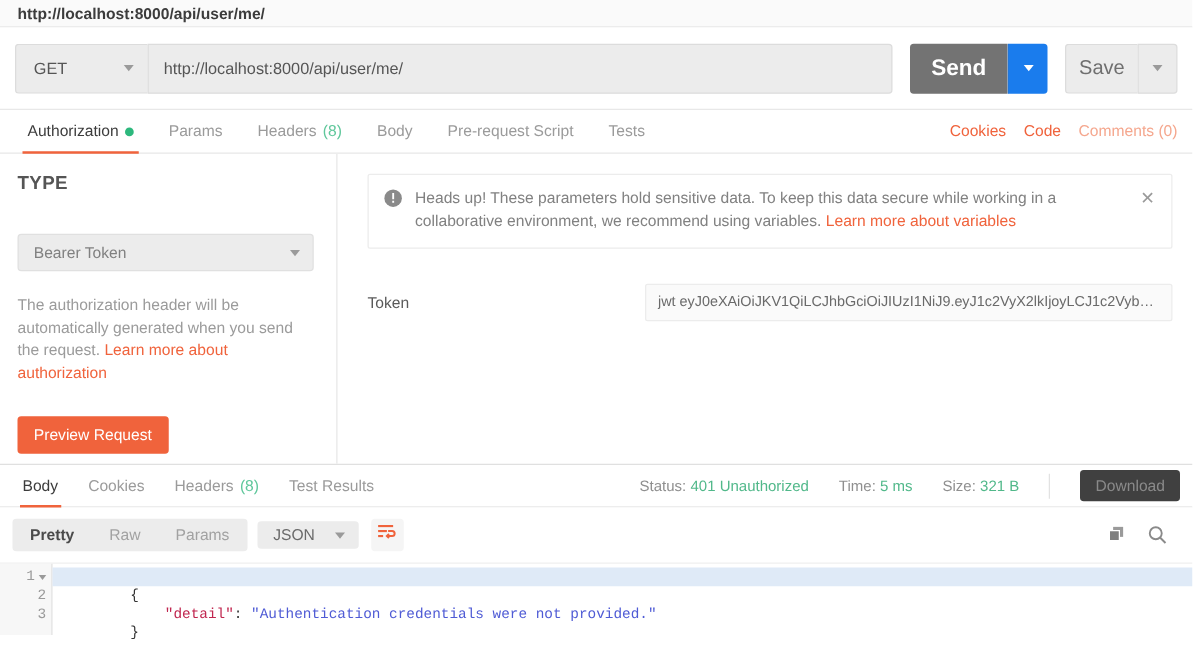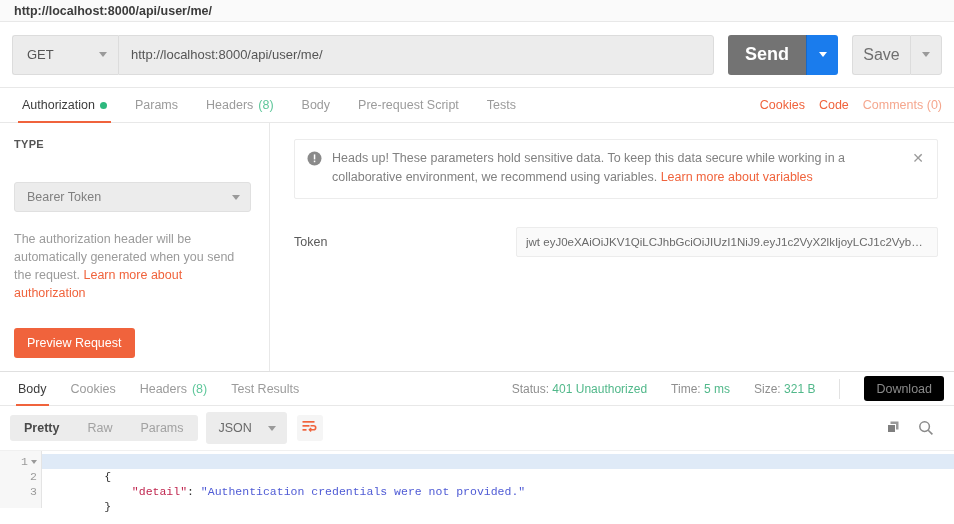--- a/index.html
+++ b/index.html
@@ -136,21 +136,21 @@
     display: flex;
     border-bottom: 1px solid #e0e0e0;
     background: #fff;
   }
   .auth-left {
     width: 270px;
     border-right: 1px solid #e8e8e8;
     padding: 15px 18px 0 14px;
   }
   .type-label {
-    font-size: 11px; font-weight: bold; color: #555;
+    font-size: 15px; font-weight: bold; color: #555;
     letter-spacing: .3px; margin-bottom: 8px;
   }
   .type-select {
     height: 30px; background: #ececec;
     border: 1px solid #e0e0e0; border-radius: 3px;
     display: flex; align-items: center; justify-content: space-between;
     padding: 0 10px 0 12px;
     font-size: 12.5px; color: #808080;
     cursor: pointer;
     margin-top: 32px;
@@ -223,21 +223,21 @@
     margin-left: auto; display: flex; align-items: center;
     gap: 24px; padding-right: 10px; font-size: 12px;
   }
   .stat-label { color: #8f8f8f; }
   .stat-value { color: #51b88a; }
   .stat-sep {
     width: 1px; height: 20px; background: #e2e2e2;
   }
   .download-btn {
     height: 25px; padding: 0 12px;
-    background: #000000; color: #8a8a8a;
+    background: #404040; color: #8a8a8a;
     border: none; border-radius: 3px;
     font-size: 12.5px;
     font-family: "Liberation Sans", sans-serif;
     cursor: pointer;
     display: flex; align-items: center;
   }
 
   
   .body-toolbar {
     height: 44px;
@@ -250,21 +250,21 @@
     background: #ececec; border-radius: 3px;
     height: 26px; overflow: hidden;
   }
   .seg-item {
     padding: 0 14px; height: 36px;
     display: flex; align-items: center;
     font-size: 12.5px; color: #a2a2a2; cursor: pointer;
   }
   .seg-item.active { color: #4a4a4a; font-weight: bold; }
   .fmt-select {
-    margin-left: 8px; height: 32px;
+    margin-left: 8px; height: 22px;
     background: #ececec; border-radius: 3px;
     display: flex; align-items: center; gap: 16px;
     padding: 0 11px 0 13px;
     font-size: 12.5px; color: #6a6a6a; cursor: pointer;
   }
   .wrap-btn {
     margin-left: 10px;
     width: 26px; height: 26px;
     background: #f5f5f5; border-radius: 3px;
     display: flex; align-items: center; justify-content: center;

